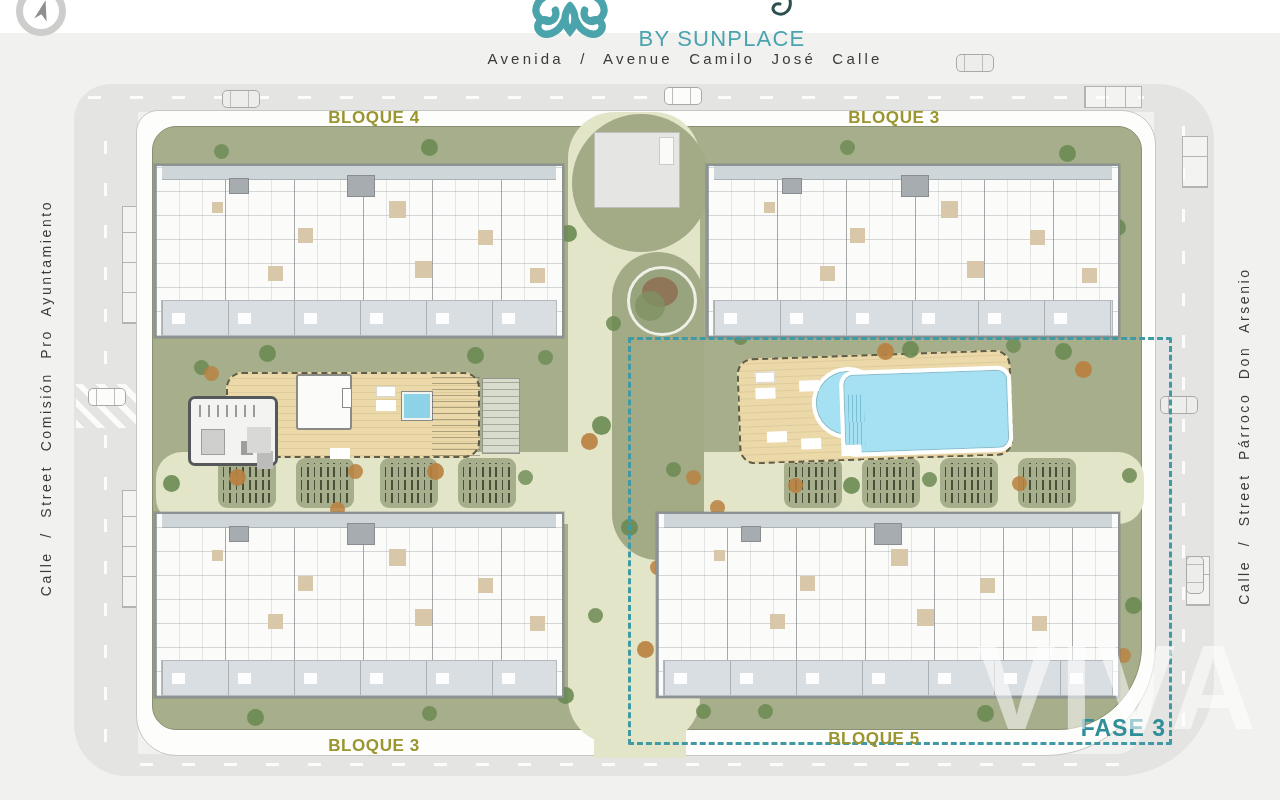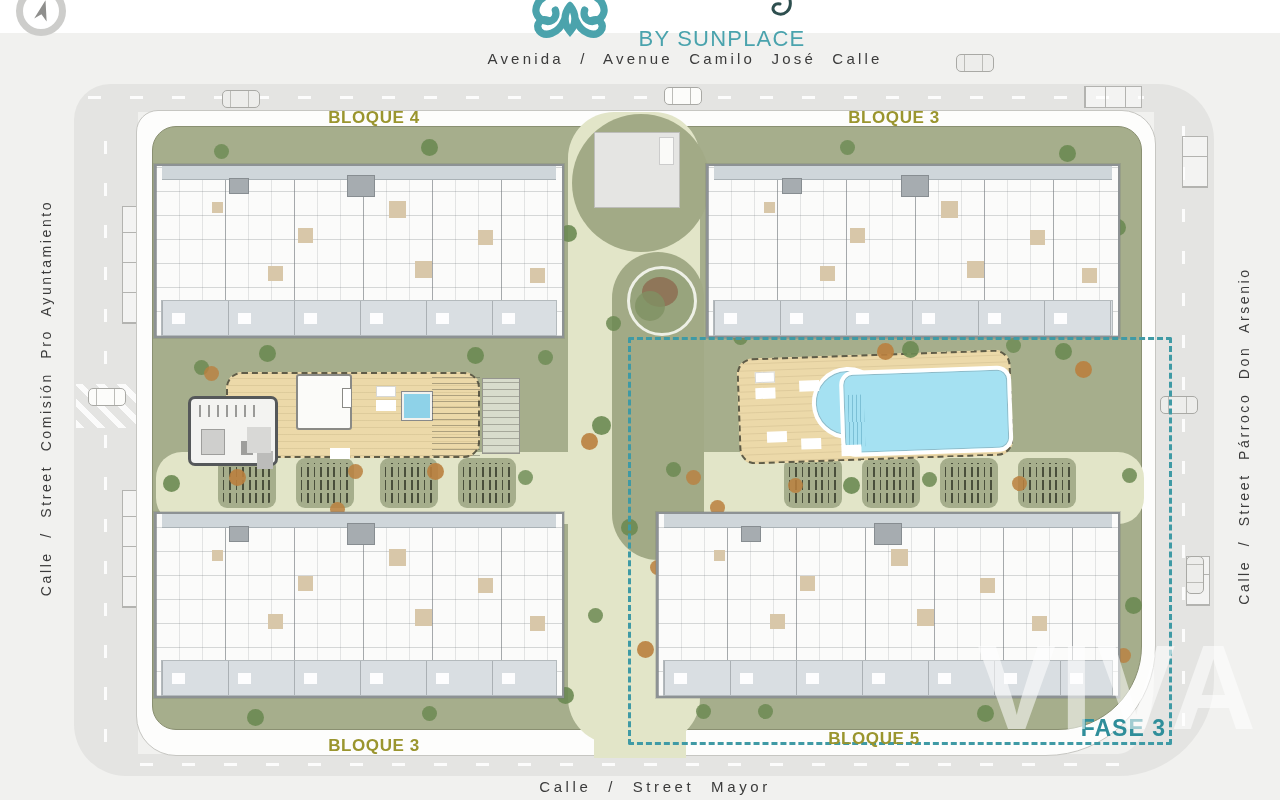--- a/index.html
+++ b/index.html
@@ -301,21 +301,20 @@
 
   <div class="abs phase-rect"></div>
 
   <div class="abs block-label" style="left:312px;top:108px;">BLOQUE 4</div>
   <div class="abs block-label" style="left:832px;top:108px;">BLOQUE 3</div>
   <div class="abs block-label" style="left:312px;top:736px;">BLOQUE 3</div>
   <div class="abs block-label" style="left:812px;top:729px;">BLOQUE 5</div>
   <div class="abs fase-label">FASE 3</div>
 
   <div class="abs street street-top">Avenida / Avenue Camilo José Calle</div>
-  <div class="abs street street-bottom">Calle / Street Mayor</div>
   <div class="abs street street-left">Calle / Street Comisión Pro Ayuntamiento</div>
   <div class="abs street street-right">Calle / Street Párroco Don Arsenio</div>
 
   <div class="abs compass">
     <svg width="32" height="32" viewBox="0 0 40 40">
       <path d="M22 6 L28 32 L20 24 L12 31 Z" fill="#8f8f8d" transform="rotate(10 20 20)"></path>
     </svg>
   </div>
   <div class="abs logo">
     <svg width="88" height="50" viewBox="0 0 120 62" preserveAspectRatio="xMidYMin meet">

